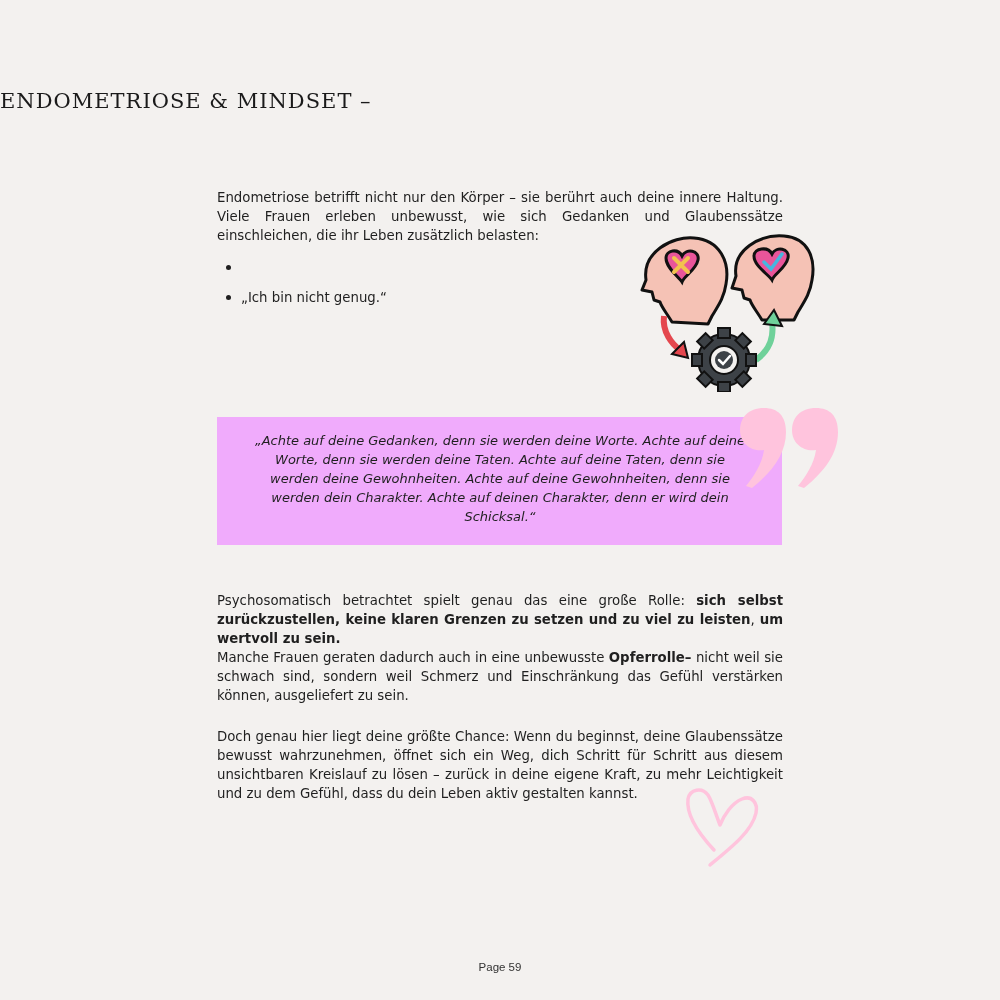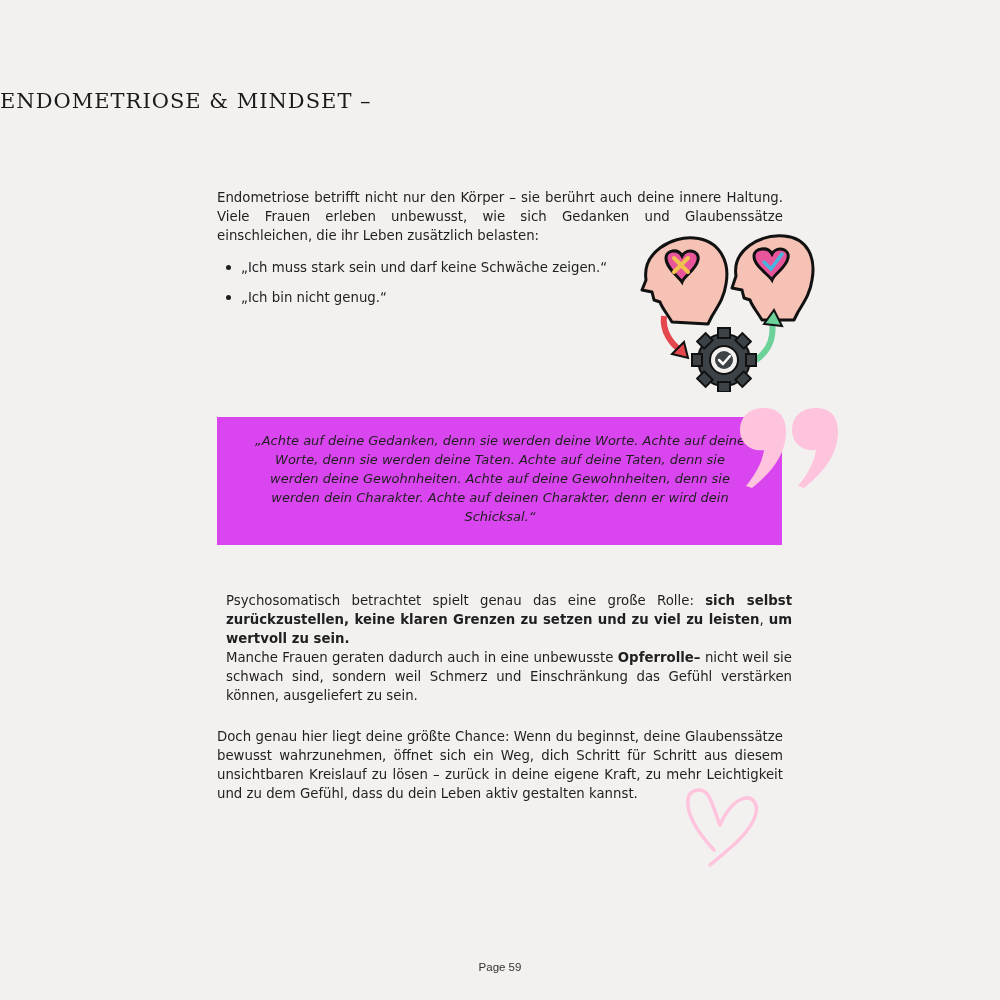--- a/index.html
+++ b/index.html
@@ -16,50 +16,50 @@
     .p {
       position:absolute; left:217px; width:566px; font-size:13.3px; line-height:19px;
       text-align:justify; margin:0; color:#1f1f1f;
     }
     .p1 { top:188px; }
     .list { position:absolute; left:217px; top:258px; margin:0; padding:0; list-style:none; }
     .list li { font-size:13.3px; line-height:19px; height:30px; position:relative; padding-left:24px; }
     .list li .dot { position:absolute; left:9px; top:7px; width:5px; height:5px; border-radius:50%; background:#1f1f1f; }
     .illus { position:absolute; left:632px; top:232px; width:186px; height:160px; }
     .quote-box {
-      position:absolute; left:217px; top:417px; width:565px; height:128px; background:#d946ef;
+      position:absolute; left:217px; top:417px; width:565px; height:128px; background:#f0abfc;
     }
     .quote-text {
       position:absolute; left:34px; top:14px; width:498px; text-align:center; font-style:italic;
       font-size:13px; line-height:19px; color:#1f1f1f; margin:0;
     }
     .quote-source {
       position:absolute; left:0; width:565px; top:102px; text-align:center; font-size:13.3px; color:#1f1f1f;
     }
     .quote-mark { position:absolute; left:738px; top:404px; width:106px; height:86px; }
-    .p2 { top:591px;margin-left:9px; }
+    .p2 { top:591px; }
     .p3 { top:727px; }
     b { font-weight:bold; }
     .heart { position:absolute; left:682px; top:785px; width:80px; height:85px; }
     .page-num {
       position:absolute; top:961px; left:0; width:1000px; text-align:center;
       font-family:Liberation Sans, sans-serif; font-size:11.5px; color:#333;
     }
   </style>
 </head>
 <body>
 
 <h1 class="title">
   <span>ENDOMETRIOSE &amp; MINDSET –</span>
 </h1>
 
 <p class="p p1">Endometriose betrifft nicht nur den Körper – sie berührt auch deine innere Haltung. Viele Frauen erleben unbewusst, wie sich Gedanken und Glaubenssätze einschleichen, die ihr Leben zusätzlich belasten:</p>
 
 <ul class="list">
-  <li><span class="dot"></span><span>„Ich muss stark sein und darf keine Schwäche zeigen.“</span></li>
+  <li><span class="dot"></span></li>
   <li><span class="dot"></span><span>„Ich bin nicht genug.“</span></li>
 </ul>
 
 <div class="illus">
   <svg width="186" height="160" viewBox="0 0 186 160">
 
     <path d="M14 48 C10 20 40 4 62 6 C88 8 98 30 94 52 C92 66 86 74 80 84 L76 92 L40 90 C34 80 30 76 28 70 L22 68 L20 60 L10 58 Z" fill="#f5c2b5" stroke="#111" stroke-width="3" stroke-linejoin="round"></path>
     <path d="M34 26 C34 18 46 16 50 24 C54 16 68 18 66 28 C64 38 52 44 50 50 C46 44 34 36 34 26 Z" fill="#e9559a" stroke="#111" stroke-width="3"></path>
     <path d="M42 26 L56 40 M56 26 L42 40" stroke="#f2c24f" stroke-width="4" stroke-linecap="round"></path>
 

